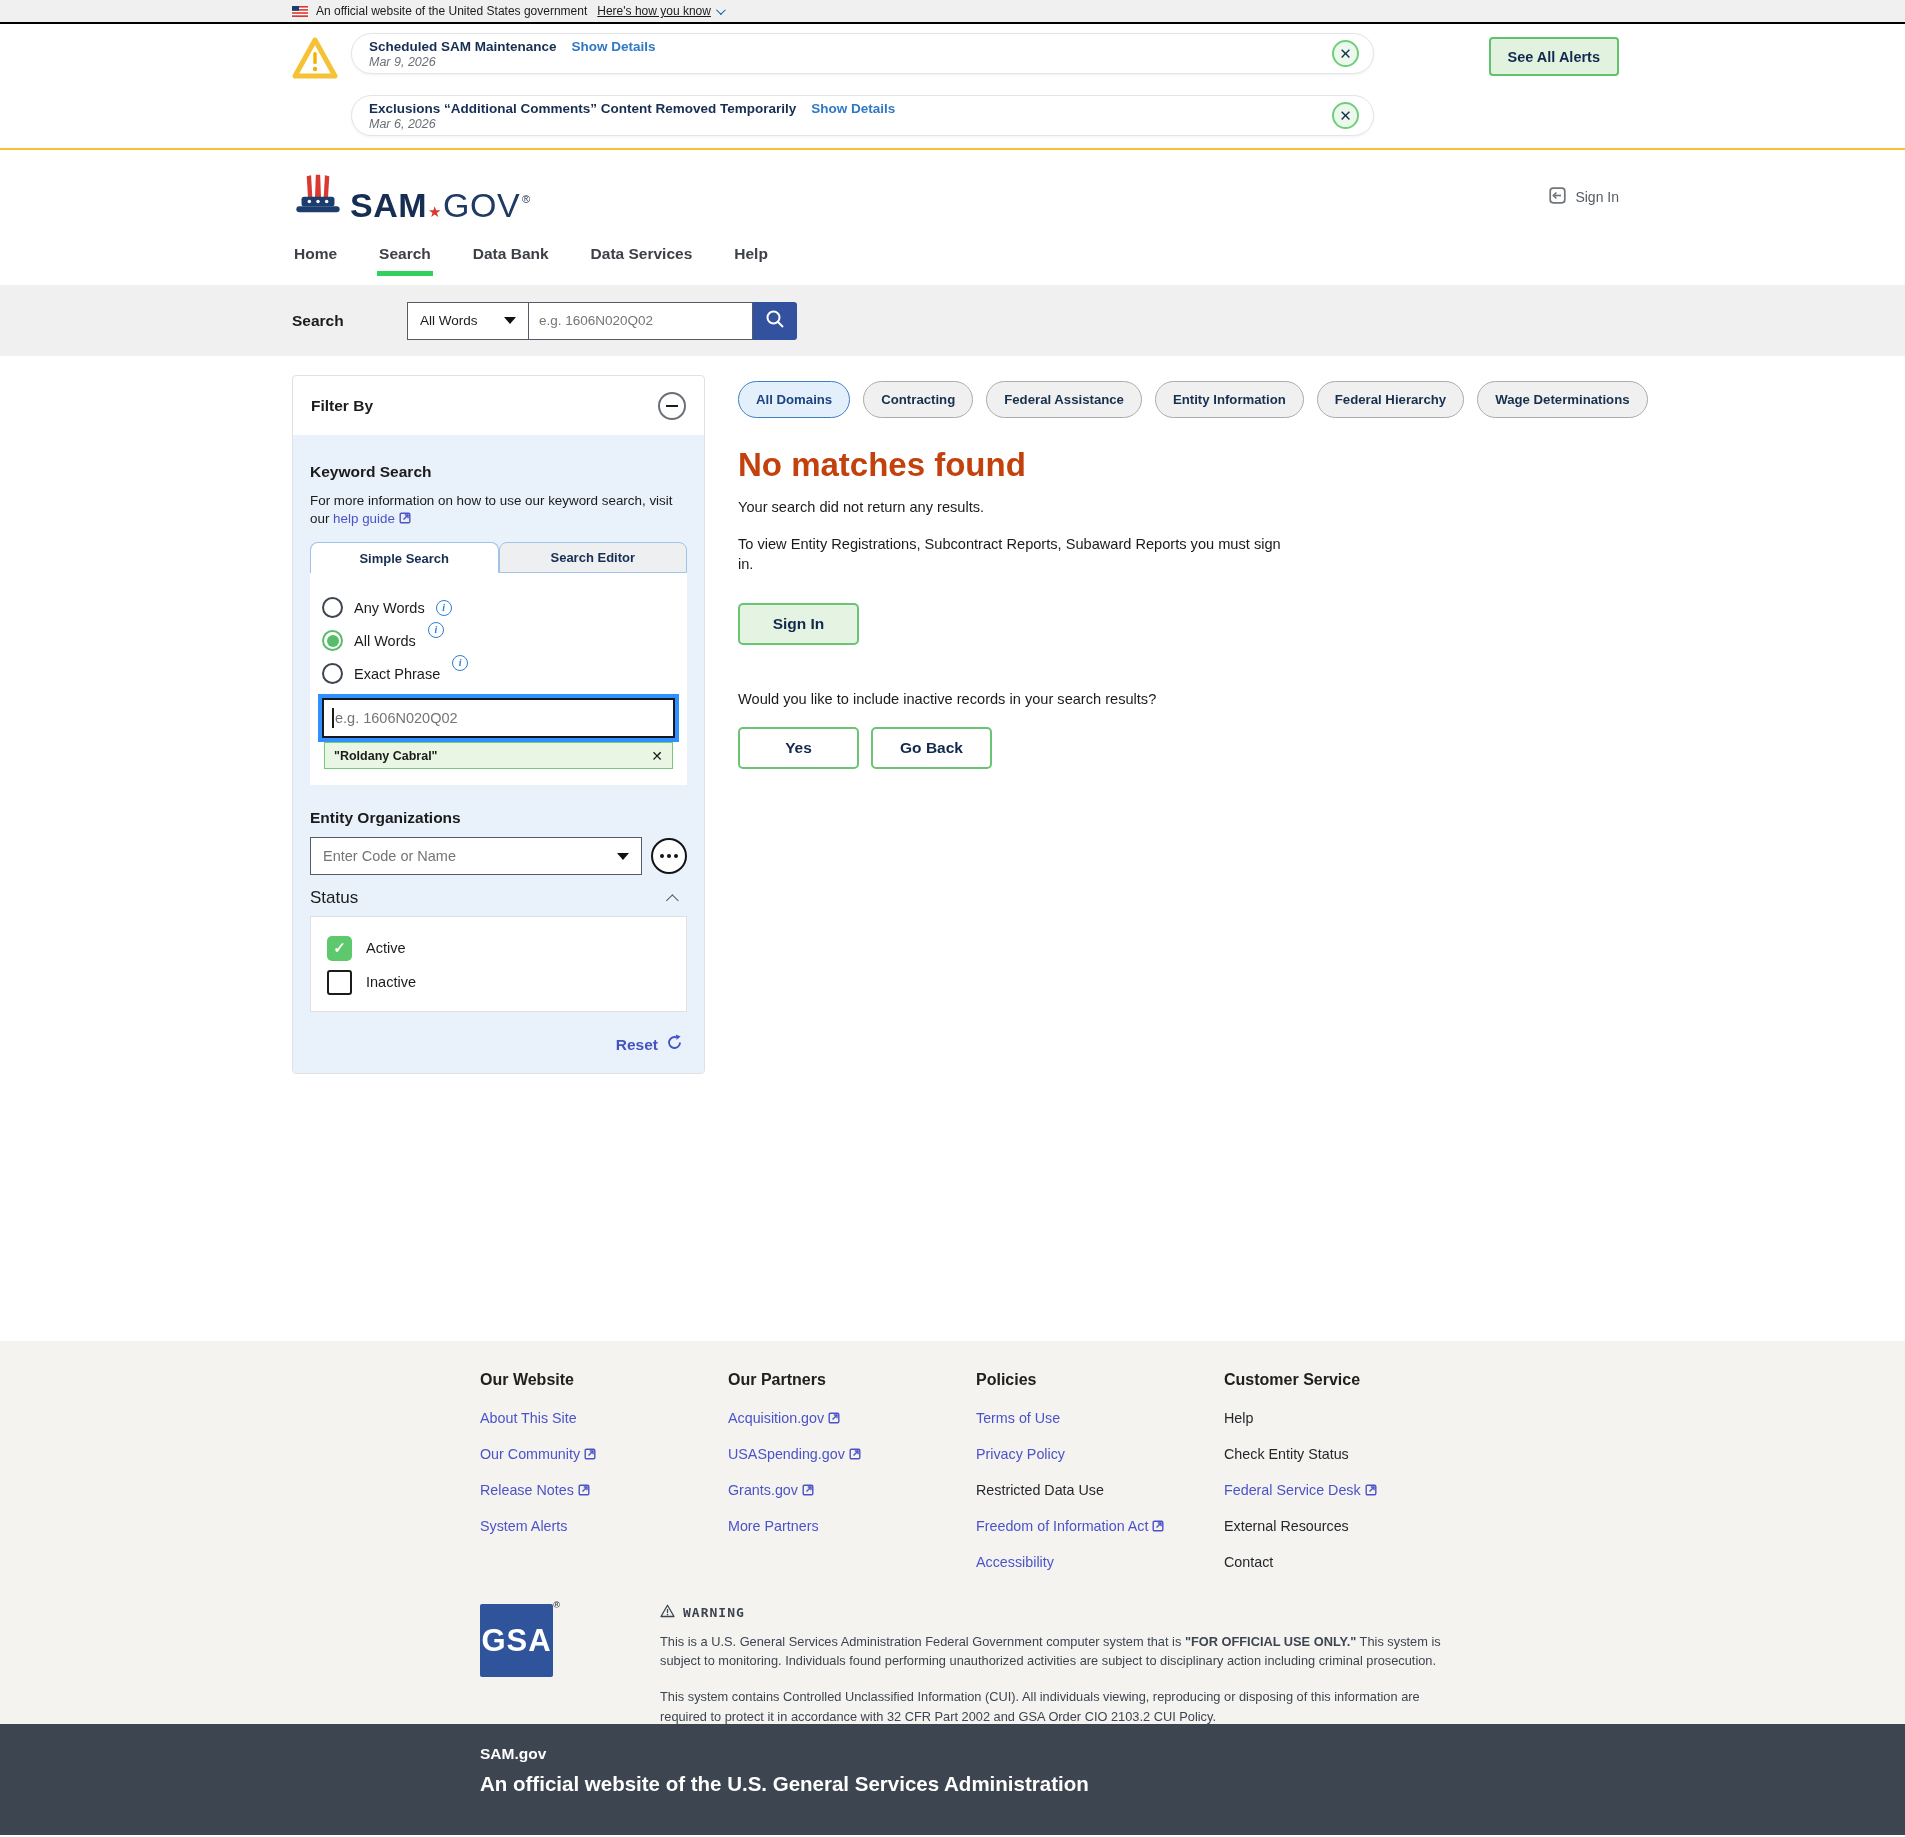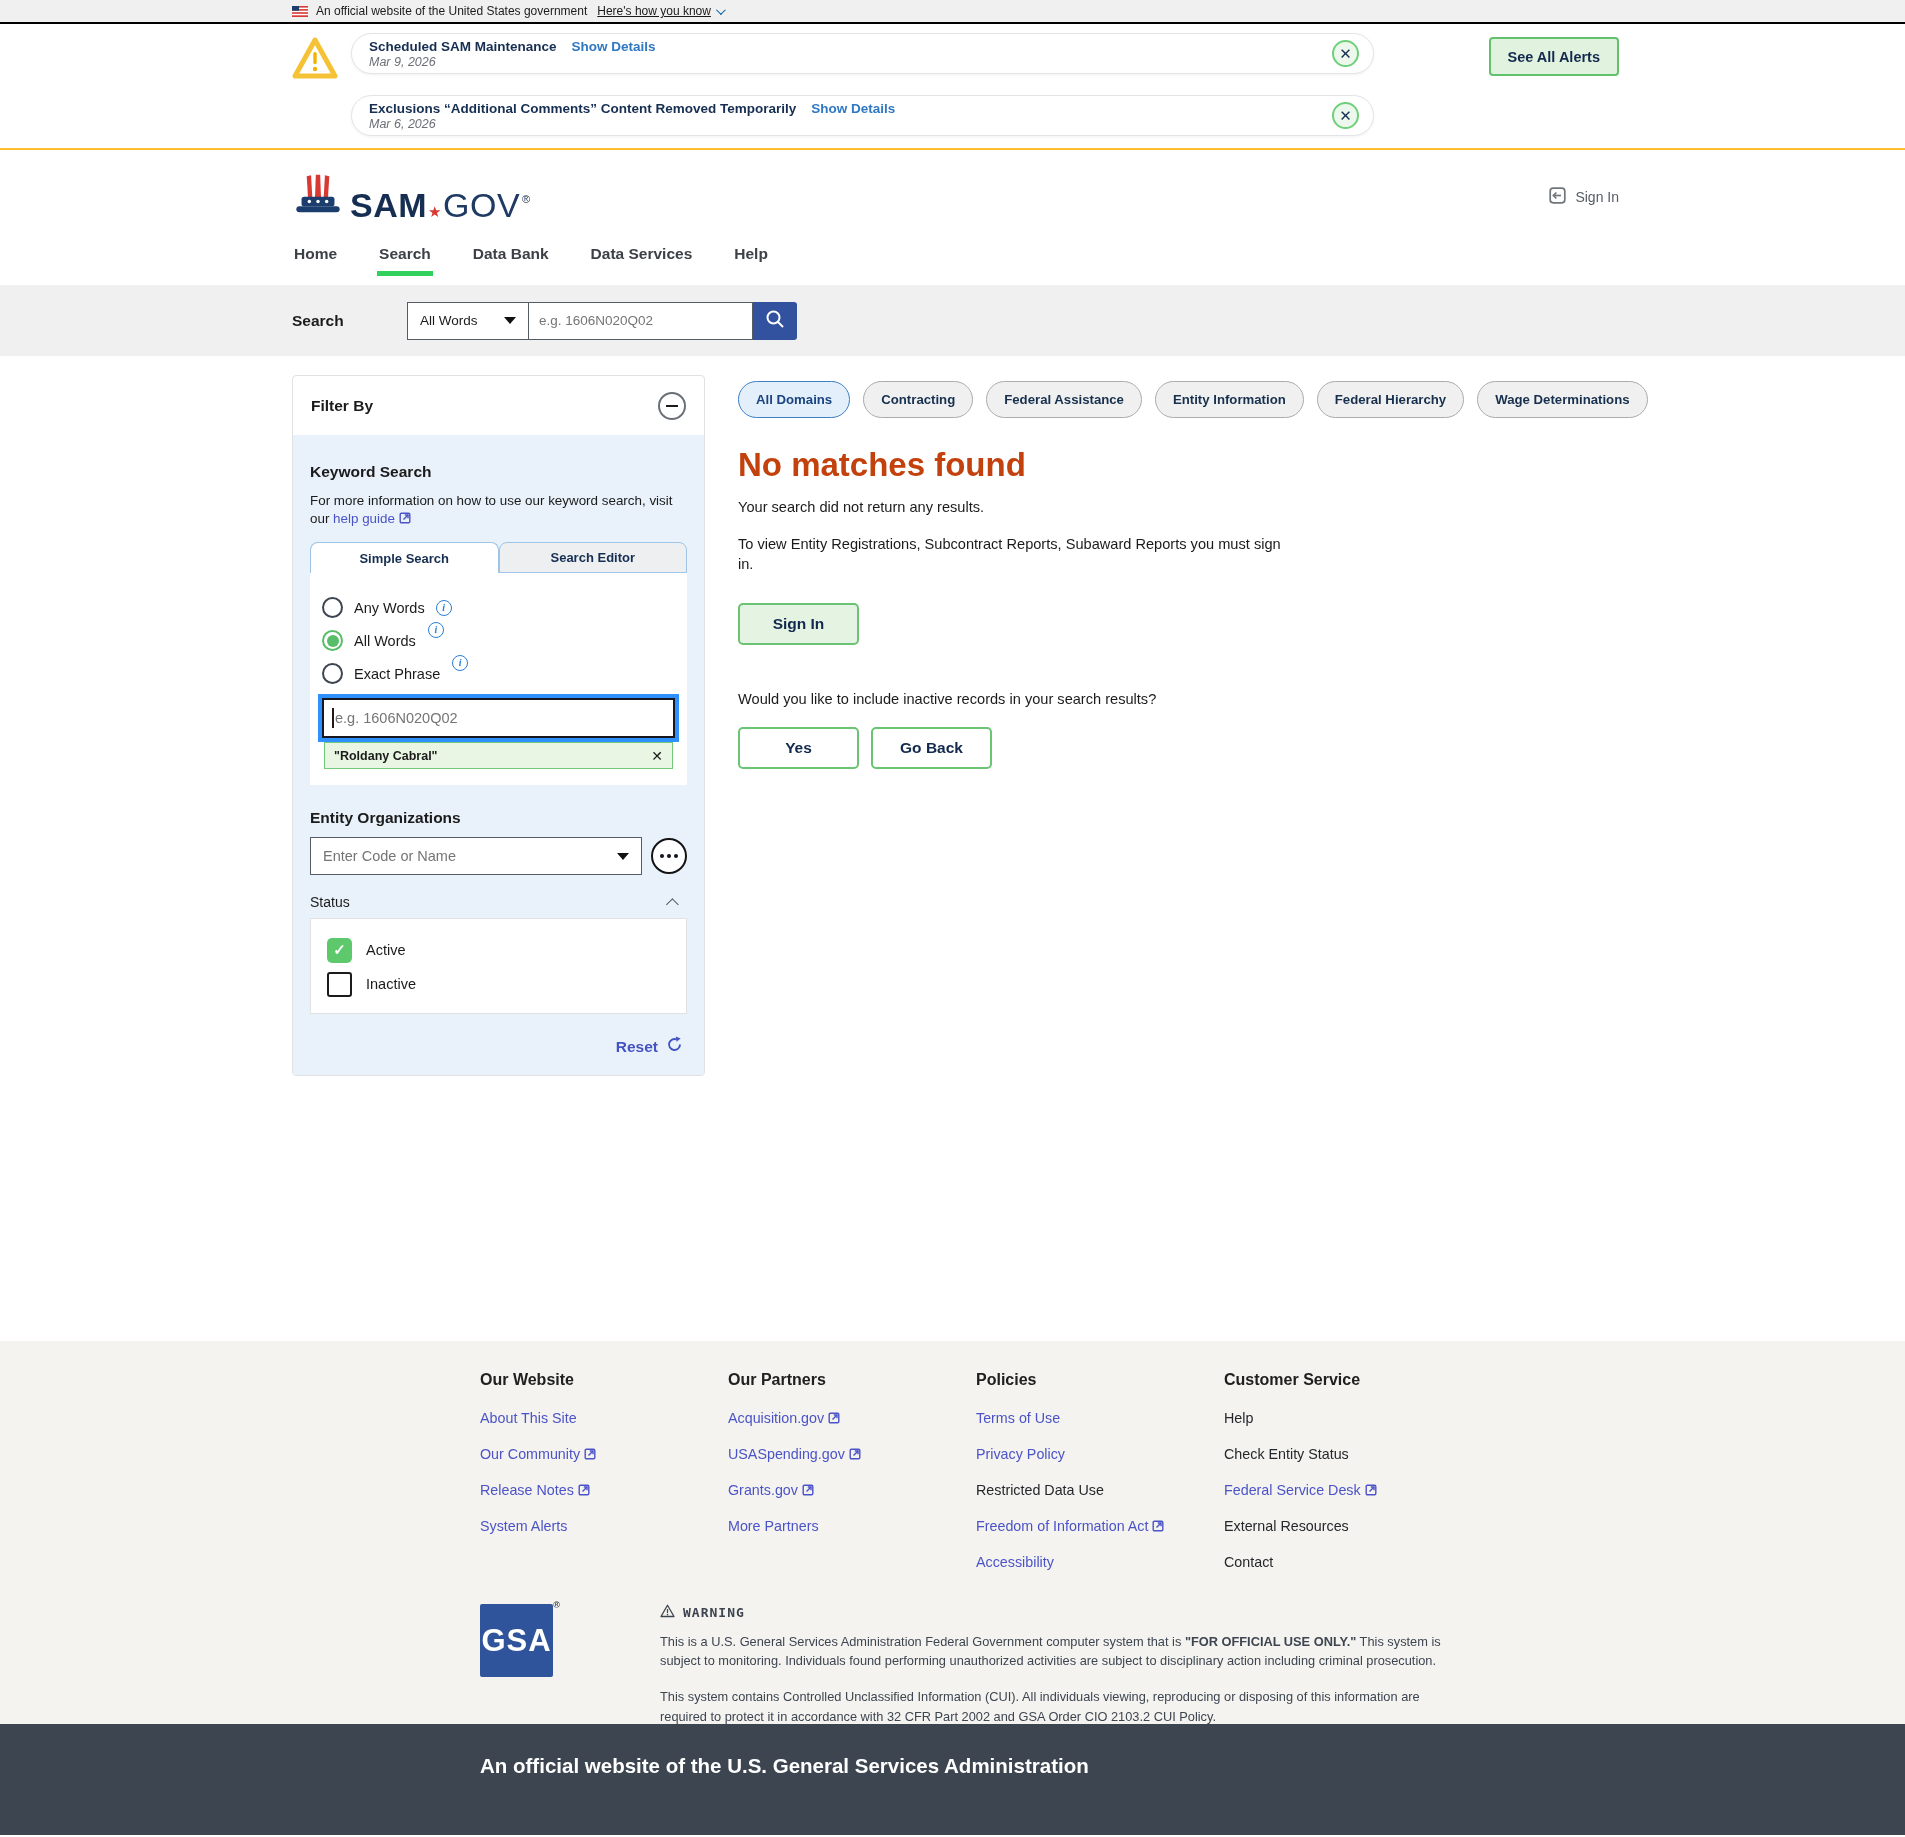--- a/index.html
+++ b/index.html
@@ -106,21 +106,21 @@
   .raise { position:relative; top:-11px; left:1px; }
   .kw-input { margin-top:14px; height:40px; background:#fff; border:2px solid #17171d; box-shadow:0 0 0 4px #2f90ff; display:flex; align-items:center; padding:0 8px; font-size:14.5px; color:#757575; cursor:text; }
   .cursor-bar { display:inline-block; width:2px; height:20px; background:#1b1b1b; margin-right:1px; }
   .kw-tag { margin:4px 2px 0; height:27px; background:#e9f6e4; border:1px solid #74c97c; display:flex; align-items:center; justify-content:space-between; padding:0 9px; font-size:12.5px; font-weight:bold; color:#1b1b1b; }
   .tag-x { font-size:14px; font-weight:normal; cursor:pointer; color:#1b1b1b; }
   .fo-head { font-size:15.5px; font-weight:bold; margin:24px 0 10px; }
   .fo-row { display:flex; align-items:center; gap:9px; }
   .fo-select { width:349px; height:38px; background:#fff; border:1px solid #565c65; display:flex; align-items:center; justify-content:space-between; padding:0 12px; font-size:14.5px; color:#757575; cursor:pointer; }
   .btn-ellipsis { width:36px; height:36px; border-radius:50%; border:2.5px solid #141414; background:#fff; display:flex; align-items:center; justify-content:center; gap:2.5px; cursor:pointer; flex:none; }
   .btn-ellipsis i { width:4.5px; height:4.5px; border-radius:50%; background:#10151c; }
-  .status-row { margin-top:19px; display:flex; align-items:center; justify-content:space-between; font-size:14px; padding-right:8px; }
+  .status-row { margin-top:13px; display:flex; align-items:center; justify-content:space-between; font-size:17px; padding-right:8px; }
   .chev-up { width:9px; height:9px; border-left:1.8px solid #565c65; border-top:1.8px solid #565c65; transform:rotate(45deg) translateY(3px); cursor:pointer; }
   .status-card { margin-top:8px; background:#fff; border:1px solid #dfe1e2; padding:14px 16px 12px; }
   .check-row { display:flex; align-items:center; gap:14px; height:34px; }
   .checkbox { width:25px; height:25px; border-radius:5px; flex:none; display:flex; align-items:center; justify-content:center; cursor:pointer; }
   .checkbox.on { background:#5ec96c; color:#fff; font-size:15px; font-weight:bold; }
   .checkbox.off { background:#fff; border:2px solid #1b1b1b; border-radius:3px; }
   .check-label { font-size:14.5px; }
   .reset-row { margin-top:22px; display:flex; justify-content:flex-end; align-items:center; gap:8px; padding-right:4px; }
   .reset-lnk { color:#4353c2; font-weight:bold; font-size:15.5px; }
 
@@ -527,14 +527,15 @@
         </span>
         <span>WARNING</span>
       </div>
       <p class="warn-p"><span>This is a U.S. General Services Administration Federal Government computer system that is </span><b>"FOR OFFICIAL USE ONLY."</b><span> This system is subject to monitoring. Individuals found performing unauthorized activities are subject to disciplinary action including criminal prosecution.</span></p>
       <p class="warn-p">This system contains Controlled Unclassified Information (CUI). All individuals viewing, reproducing or disposing of this information are required to protect it in accordance with 32 CFR Part 2002 and GSA Order CIO 2103.2 CUI Policy.</p>
     </div>
   </div>
 </footer>
 
 <div class="dark-footer">
+  <div class="df-site">SAM.gov</div>
   <div class="df-tag">An official website of the U.S. General Services Administration</div>
 </div>
 
 </body></html>

